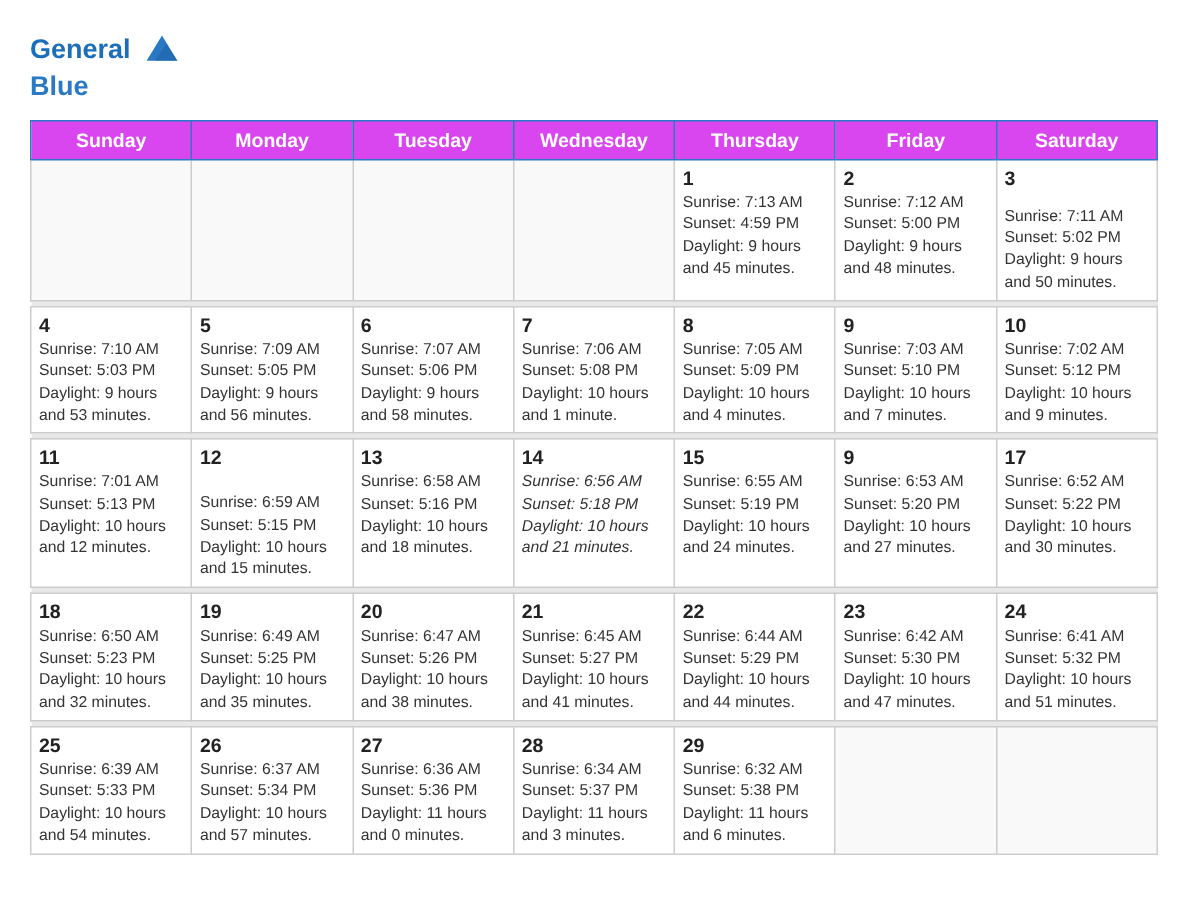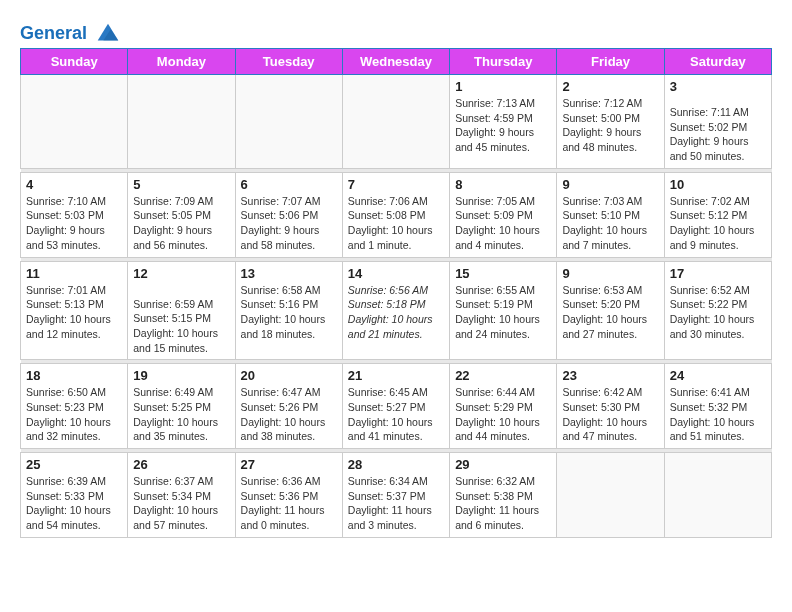--- a/index.html
+++ b/index.html
@@ -7,20 +7,21 @@
       font-family: Arial, sans-serif;
       background: #fff;
       width: 792px;
       min-height: 612px;
       padding: 16px 20px;
     }
     .header-section {
       display: flex;
       justify-content: space-between;
       align-items: flex-start;
+      margin-bottom: 12px;
     }
     .logo {
       display: flex;
       align-items: center;
       margin-top: 4px;
     }
     .logo-text {
       font-size: 18px;
       font-weight: bold;
       color: #333;
@@ -96,20 +97,21 @@
     <div>
       <div style="display:flex;align-items:center;">
         <div class="logo-text">
           <span>General</span>
           <svg class="logo-icon" viewBox="0 0 30 30" xmlns="http://www.w3.org/2000/svg" style="display:inline-block;vertical-align:middle;margin-left:2px;">
             <polygon points="4,22 15,4 26,22" fill="#2979c4"></polygon>
             <polygon points="10,22 18,10 26,22" fill="#1a5fa0" opacity="0.5"></polygon>
           </svg>
         </div>
       </div>
+      <div class="logo-text" style="color:#2979c4;font-size:18px;font-weight:bold;">Blue</div>
     </div>
   </div>
   <div class="title-section">
     <div class="calendar-title"></div>
     <div class="calendar-subtitle"></div>
   </div>
 </div>
 
 <table>
   <thead>

